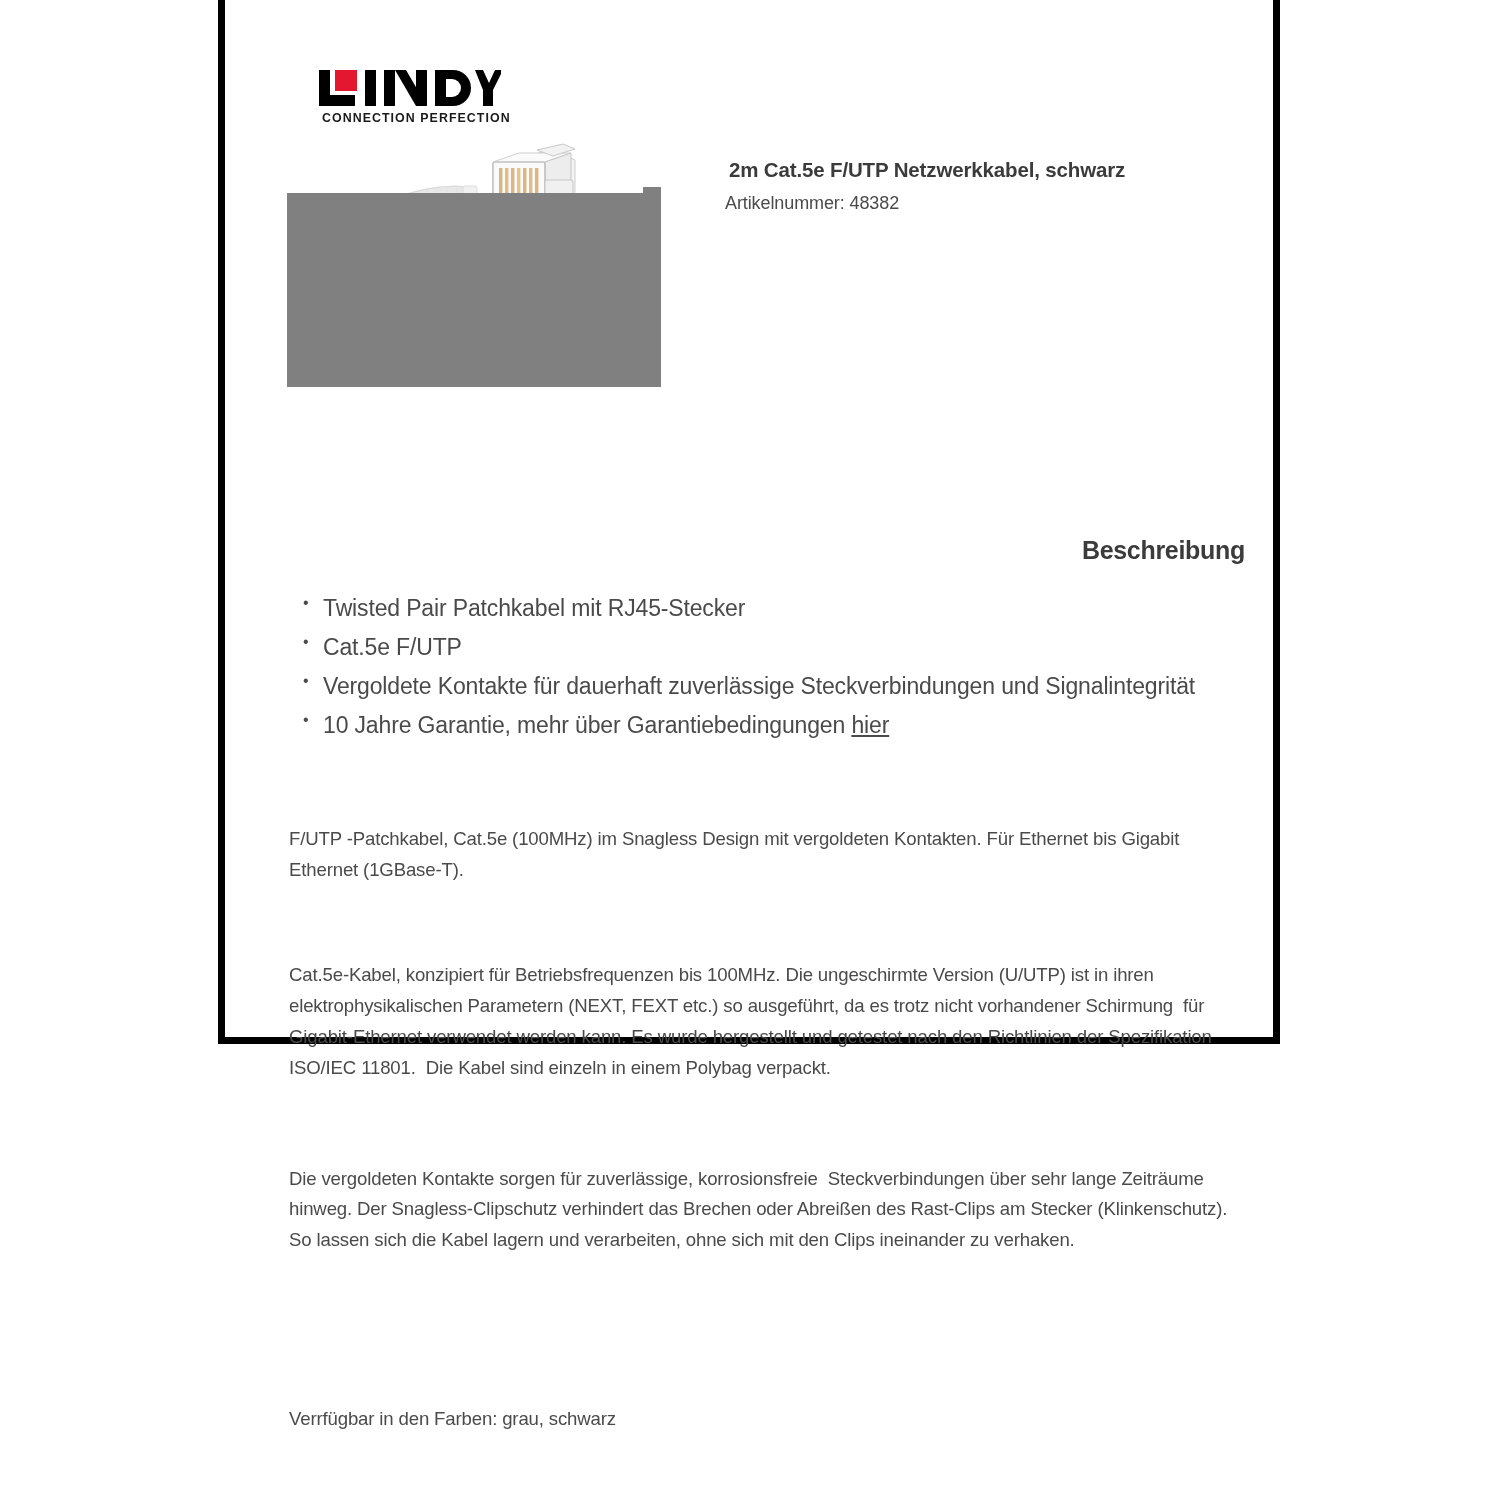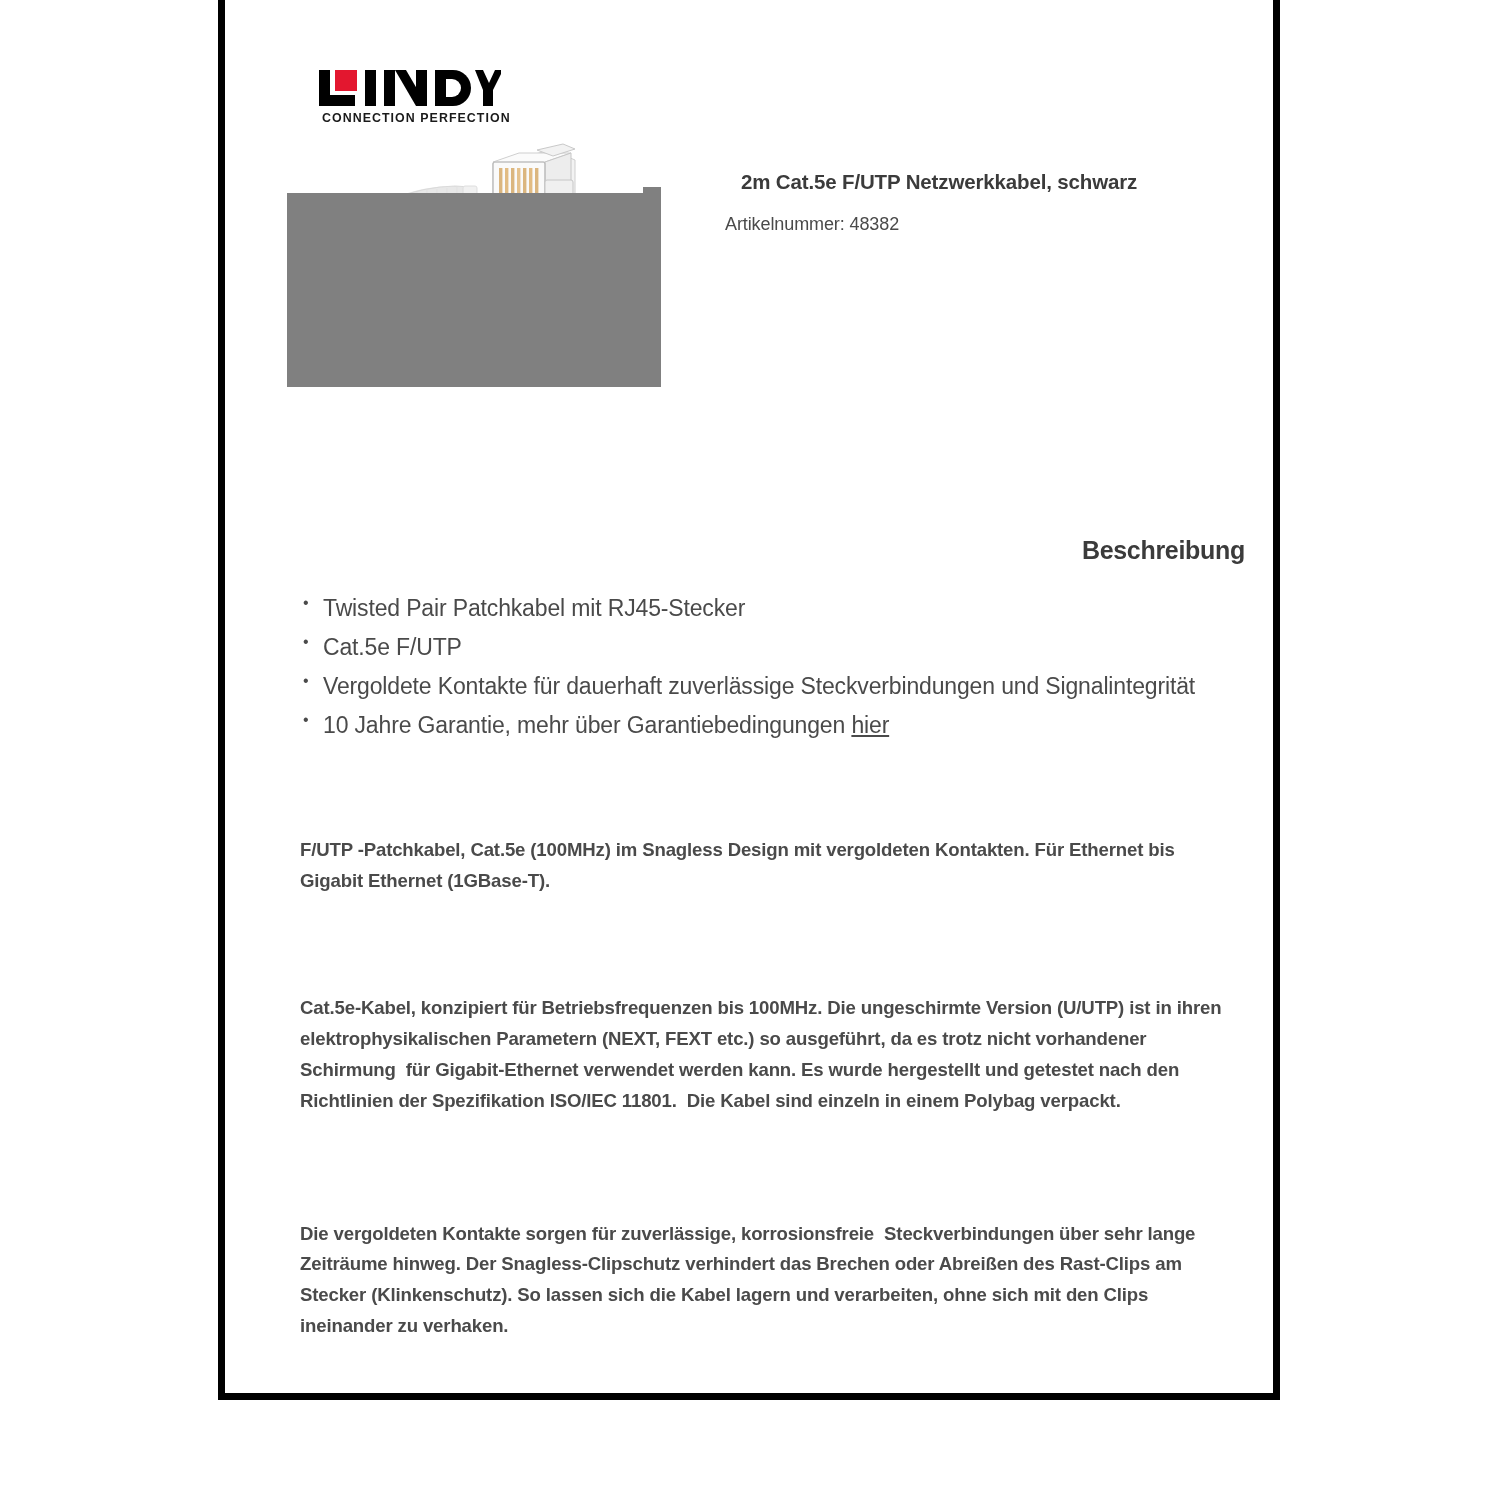--- a/index.html
+++ b/index.html
@@ -21,21 +21,21 @@
     background: #ffffff;
     overflow: hidden;
   }
 
   
   .doc-frame {
     position: absolute;
     left: 218px;
     top: 0px;
     width: 1062px;
-    height: 1400px;
+    height: 1044px;
     background: #6d28d9;
     border: 7px solid #000000;
     border-top: 0;
     box-sizing: border-box;
   }
   .doc-frame-inner {
     position: absolute;
     inset: 0;
     background: #ffffff;
   }
@@ -102,21 +102,21 @@
     left: 500px;
     top: 152px;
     width: 520px;
   }
   .product-title {
     font-size: 20.5px;
     font-weight: 700;
     color: #3b3b3b;
     line-height: 1.32;
     letter-spacing: -0.15px;
-    margin: 16px;
+    margin: 4px;
   }
   .product-sku {
     font-size: 18px;
     font-weight: 400;
     color: #4a4a4a;
     line-height: 1.45;
     margin: 7px 0 0 0;
     letter-spacing: -0.1px;
   }
 
@@ -159,23 +159,22 @@
     color: #4a4a4a;
     text-underline-offset: 2px;
     text-align: right;
   }
 
   .para {
     font-size: 18.6px;
     color: #4a4a4a;
     line-height: 1.66;
     letter-spacing: -0.15px;
-    margin: 15px;
+    margin: 4px;
     white-space: pre-wrap;
-    font-weight: bold;
   }
   .gap-1 { height: 76px; }
   .gap-2 { height: 66px; }
   .gap-3 { height: 72px; }
   .gap-4 { height: 68px; }
   .gap-5 { height: 72px; }
 </style>
 </head>
 <body>
 

